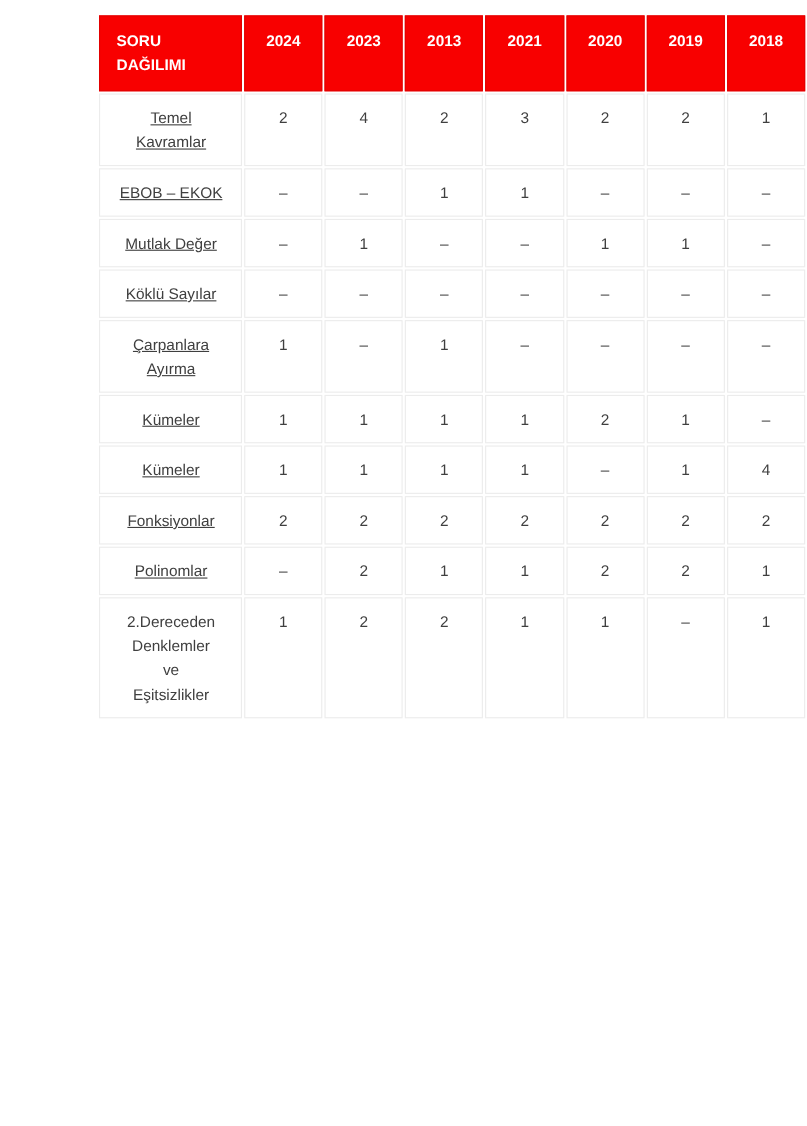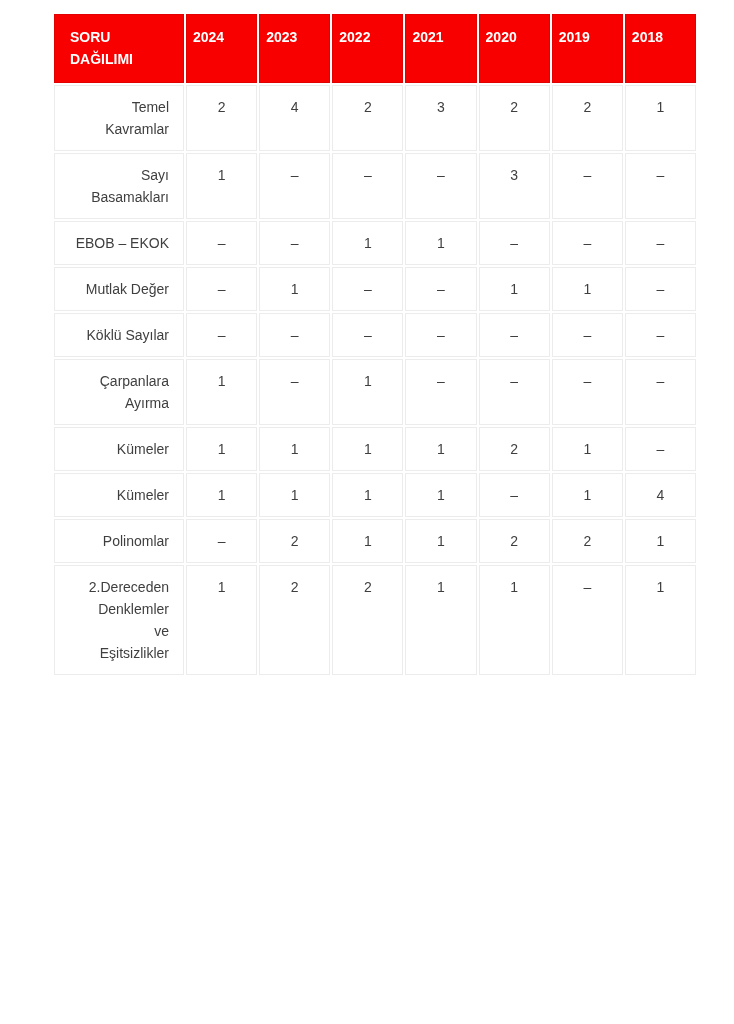--- a/index.html
+++ b/index.html
@@ -9,20 +9,21 @@
     font-family: "Liberation Sans", "DejaVu Sans", sans-serif;
   }
   .page {
     width: 734px;
     height: 1024px;
     overflow: hidden;
     background: #ffffff;
   }
   .table-wrap {
     padding: 12px 0 0 52px;
+    margin-left: 36px;
   }
   table.dist-table {
     border-collapse: separate;
     border-spacing: 2px;
     width: 646px;
     table-layout: fixed;
   }
   col.label-col { width: 130px; }
   th.hdr-cell {
     background: var(--header-bg, #f80000);
@@ -32,34 +33,35 @@
     font-weight: 700;
     line-height: 22px;
     vertical-align: top;
     padding: 11px 6px 12px 6px;
   }
   th.hdr-title {
     text-align: left;
     padding-left: 15px;
     padding-right: 14px;
   }
-  th.hdr-year { text-align: left; }
+  th.hdr-year { text-align: center; }
   td.body-cell {
     border: 1px solid var(--grid-border, #ececec);
     color: var(--body-text, #3f3f3f);
     font-size: 14px;
     font-weight: 400;
     line-height: 22px;
     vertical-align: top;
     padding: 10px 6px;
   }
   td.topic-cell {
-    text-align: right;
+    text-align: center;
     padding-left: 15px;
     padding-right: 14px;
+    text-decoration: underline;
   }
   td.value-cell { text-align: center; }
   
   tbody tr:last-child td.topic-cell span {
     display: inline-block;
     max-width: 84px;
   }
 </style>
 </head>
 <body>
@@ -69,48 +71,38 @@
     <table class="dist-table">
       <colgroup>
         <col class="label-col">
       </colgroup>
       <thead>
         <tr>
           <th class="hdr-cell hdr-title">SORU DAĞILIMI</th>
 
         <th class="hdr-cell hdr-year">2024</th>
             <th class="hdr-cell hdr-year">2023</th>
-            <th class="hdr-cell hdr-year">2022</th>
+            <th class="hdr-cell hdr-year">2013</th>
             <th class="hdr-cell hdr-year">2021</th>
             <th class="hdr-cell hdr-year">2020</th>
             <th class="hdr-cell hdr-year">2019</th>
             <th class="hdr-cell hdr-year">2018</th>
           </tr>
       </thead>
       <tbody id="table-body">
 
       <tr>
             <td class="body-cell topic-cell"><span>Temel Kavramlar</span></td>
             <td class="body-cell value-cell">2</td>
             <td class="body-cell value-cell">4</td>
             <td class="body-cell value-cell">2</td>
             <td class="body-cell value-cell">3</td>
             <td class="body-cell value-cell">2</td>
             <td class="body-cell value-cell">2</td>
             <td class="body-cell value-cell">1</td>
-          </tr>
-          <tr>
-            <td class="body-cell topic-cell"><span>Sayı Basamakları</span></td>
-            <td class="body-cell value-cell">1</td>
-            <td class="body-cell value-cell">–</td>
-            <td class="body-cell value-cell">–</td>
-            <td class="body-cell value-cell">–</td>
-            <td class="body-cell value-cell">3</td>
-            <td class="body-cell value-cell">–</td>
-            <td class="body-cell value-cell">–</td>
           </tr>
           <tr>
             <td class="body-cell topic-cell"><span>EBOB – EKOK</span></td>
             <td class="body-cell value-cell">–</td>
             <td class="body-cell value-cell">–</td>
             <td class="body-cell value-cell">1</td>
             <td class="body-cell value-cell">1</td>
             <td class="body-cell value-cell">–</td>
             <td class="body-cell value-cell">–</td>
             <td class="body-cell value-cell">–</td>
@@ -159,20 +151,30 @@
             <td class="body-cell topic-cell"><span>Kümeler</span></td>
             <td class="body-cell value-cell">1</td>
             <td class="body-cell value-cell">1</td>
             <td class="body-cell value-cell">1</td>
             <td class="body-cell value-cell">1</td>
             <td class="body-cell value-cell">–</td>
             <td class="body-cell value-cell">1</td>
             <td class="body-cell value-cell">4</td>
           </tr>
           <tr>
+            <td class="body-cell topic-cell"><span>Fonksiyonlar</span></td>
+            <td class="body-cell value-cell">2</td>
+            <td class="body-cell value-cell">2</td>
+            <td class="body-cell value-cell">2</td>
+            <td class="body-cell value-cell">2</td>
+            <td class="body-cell value-cell">2</td>
+            <td class="body-cell value-cell">2</td>
+            <td class="body-cell value-cell">2</td>
+          </tr>
+          <tr>
             <td class="body-cell topic-cell"><span>Polinomlar</span></td>
             <td class="body-cell value-cell">–</td>
             <td class="body-cell value-cell">2</td>
             <td class="body-cell value-cell">1</td>
             <td class="body-cell value-cell">1</td>
             <td class="body-cell value-cell">2</td>
             <td class="body-cell value-cell">2</td>
             <td class="body-cell value-cell">1</td>
           </tr>
           <tr>

